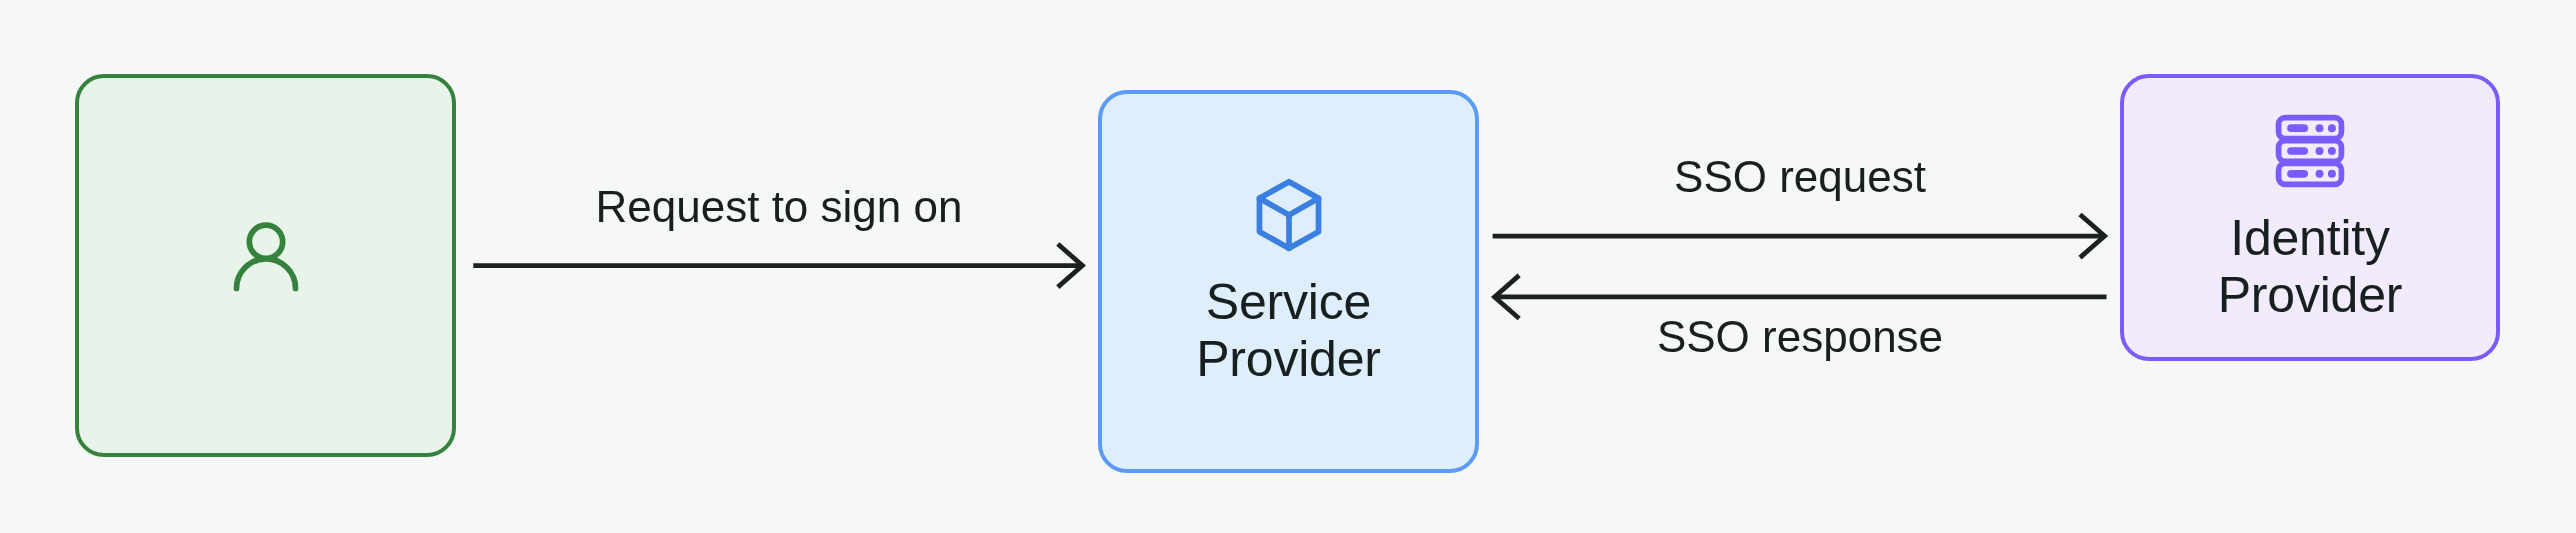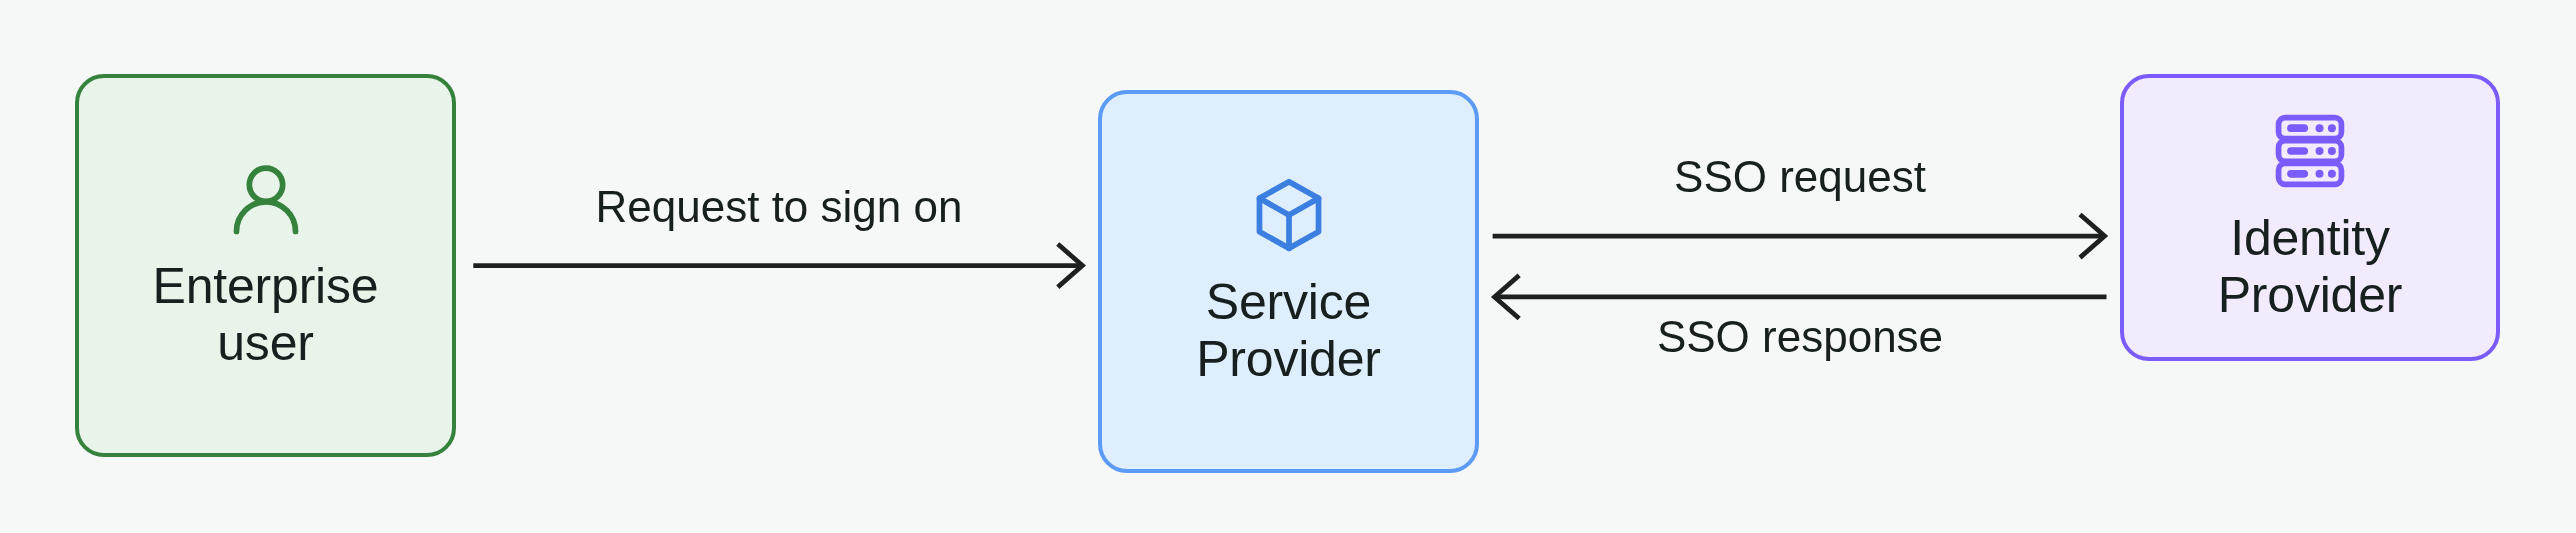--- a/index.html
+++ b/index.html
@@ -135,22 +135,20 @@
 
 <div id="canvas">
 
   <div class="node" id="node-enterprise-user">
     <span class="node-icon">
       <svg width="80" height="80" viewBox="0 0 84 84" aria-hidden="true">
         <circle cx="42" cy="27" r="17.5" fill="none" stroke="#34823b" stroke-width="6"></circle>
         <path d="M11 76 a31 31 0 0 1 62 0" fill="none" stroke="#34823b" stroke-width="6" stroke-linecap="round"></path>
       </svg>
     </span>
-    <div class="node-label">Enterprise
-user</div>
   </div>
 
   <div class="node" id="node-service-provider">
     <span class="node-icon">
       <svg width="80" height="80" viewBox="0 0 84 84" aria-hidden="true">
         <path d="M42 7 L73 24.5 L73 59.5 L42 77 L11 59.5 L11 24.5 Z" fill="none" stroke="#3b7fe0" stroke-width="6" stroke-linejoin="round"></path>
         <path d="M11 24.5 L42 42 L73 24.5" fill="none" stroke="#3b7fe0" stroke-width="6" stroke-linejoin="round" stroke-linecap="round"></path>
         <path d="M42 42 L42 77" fill="none" stroke="#3b7fe0" stroke-width="6" stroke-linecap="round"></path>
       </svg>
     </span>

